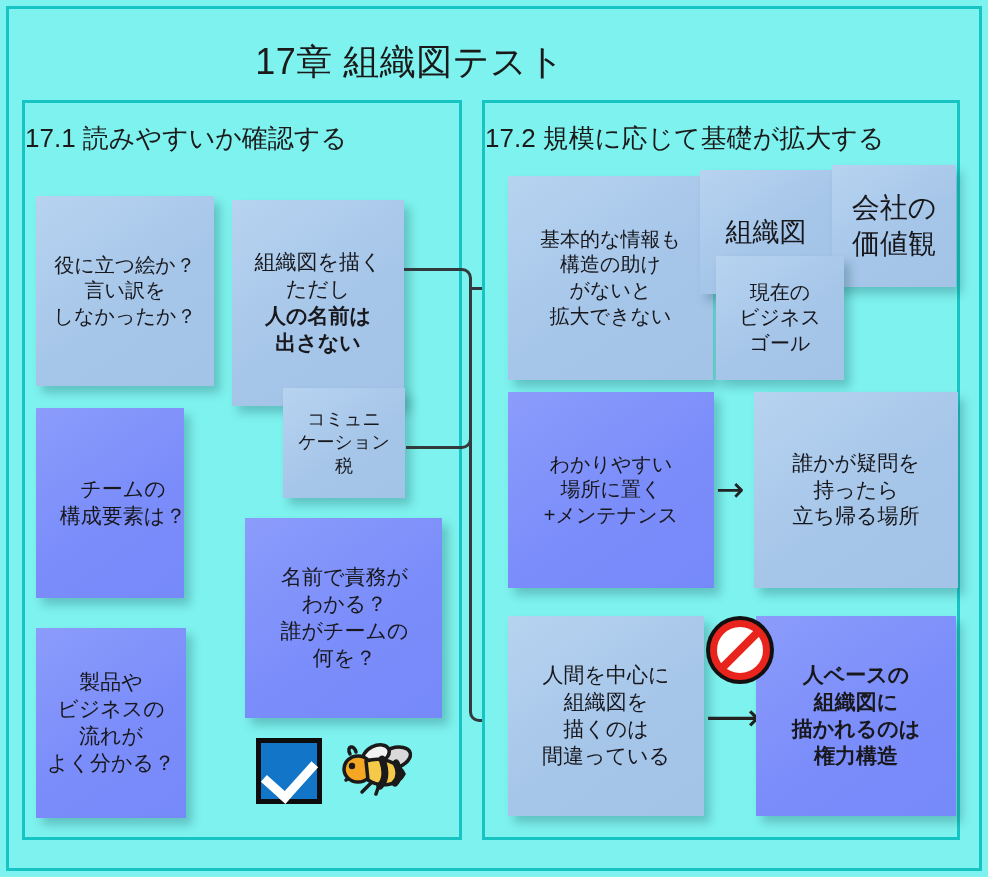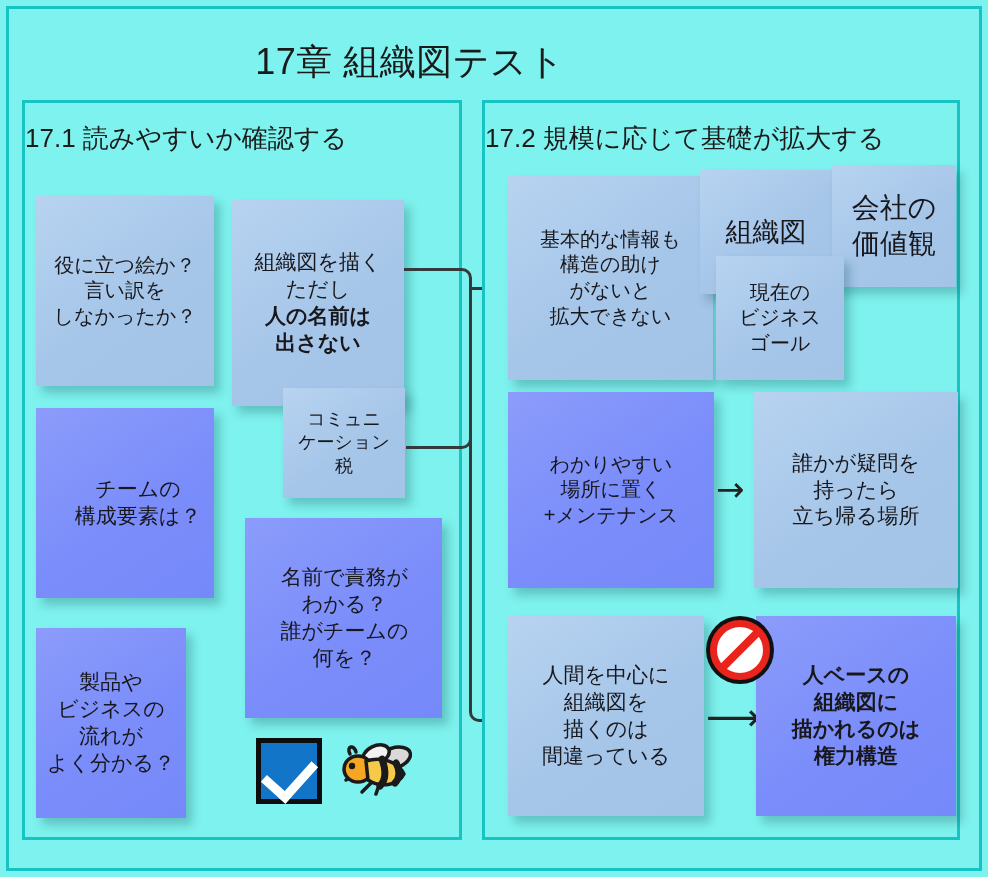--- a/index.html
+++ b/index.html
@@ -175,21 +175,21 @@
     <span class="line b">人の名前は</span>
     <span class="line b">出さない</span>
   </div>
 
   <div class="note blue" style="left:283px; top:388px; width:122px; height:110px; font-size:18px;">
     <span class="line">コミュニ</span>
     <span class="line">ケーション</span>
     <span class="line">税</span>
   </div>
 
-  <div class="note purple" style="left:36px; top:408px; width:178px; height:190px; font-size:21px;padding-left:32px;">
+  <div class="note purple" style="left:36px; top:408px; width:148px; height:190px; font-size:21px;padding-left:32px;">
     <span class="line">チームの</span>
     <span class="line">構成要素は？</span>
   </div>
 
   <div class="note purple" style="left:245px; top:518px; width:197px; height:200px; font-size:21px;padding-left:8px;">
     <span class="line">名前で責務が</span>
     <span class="line">わかる？</span>
     <span class="line">誰がチームの</span>
     <span class="line">何を？</span>
   </div>

